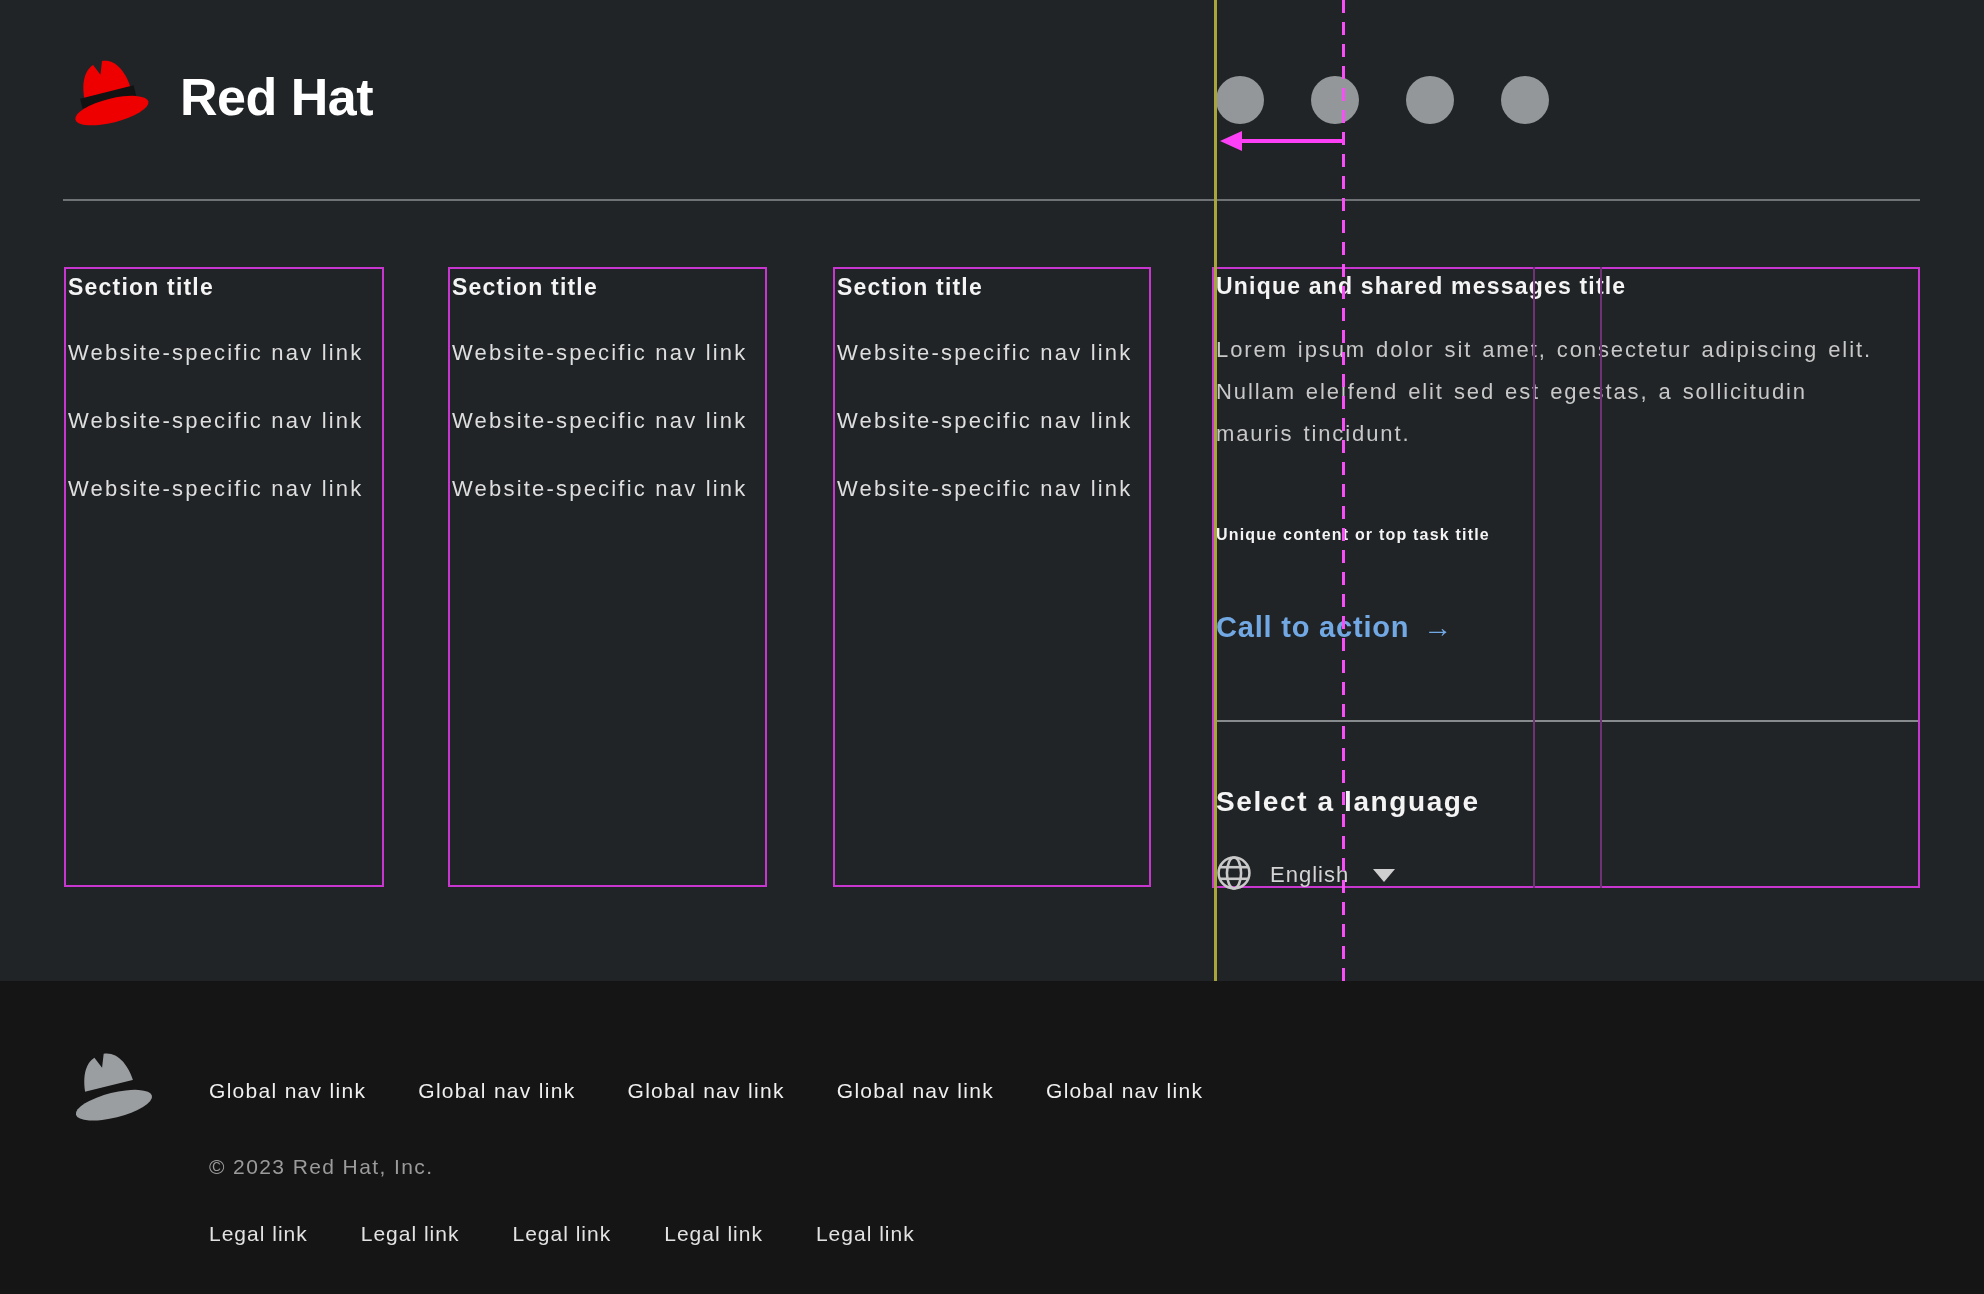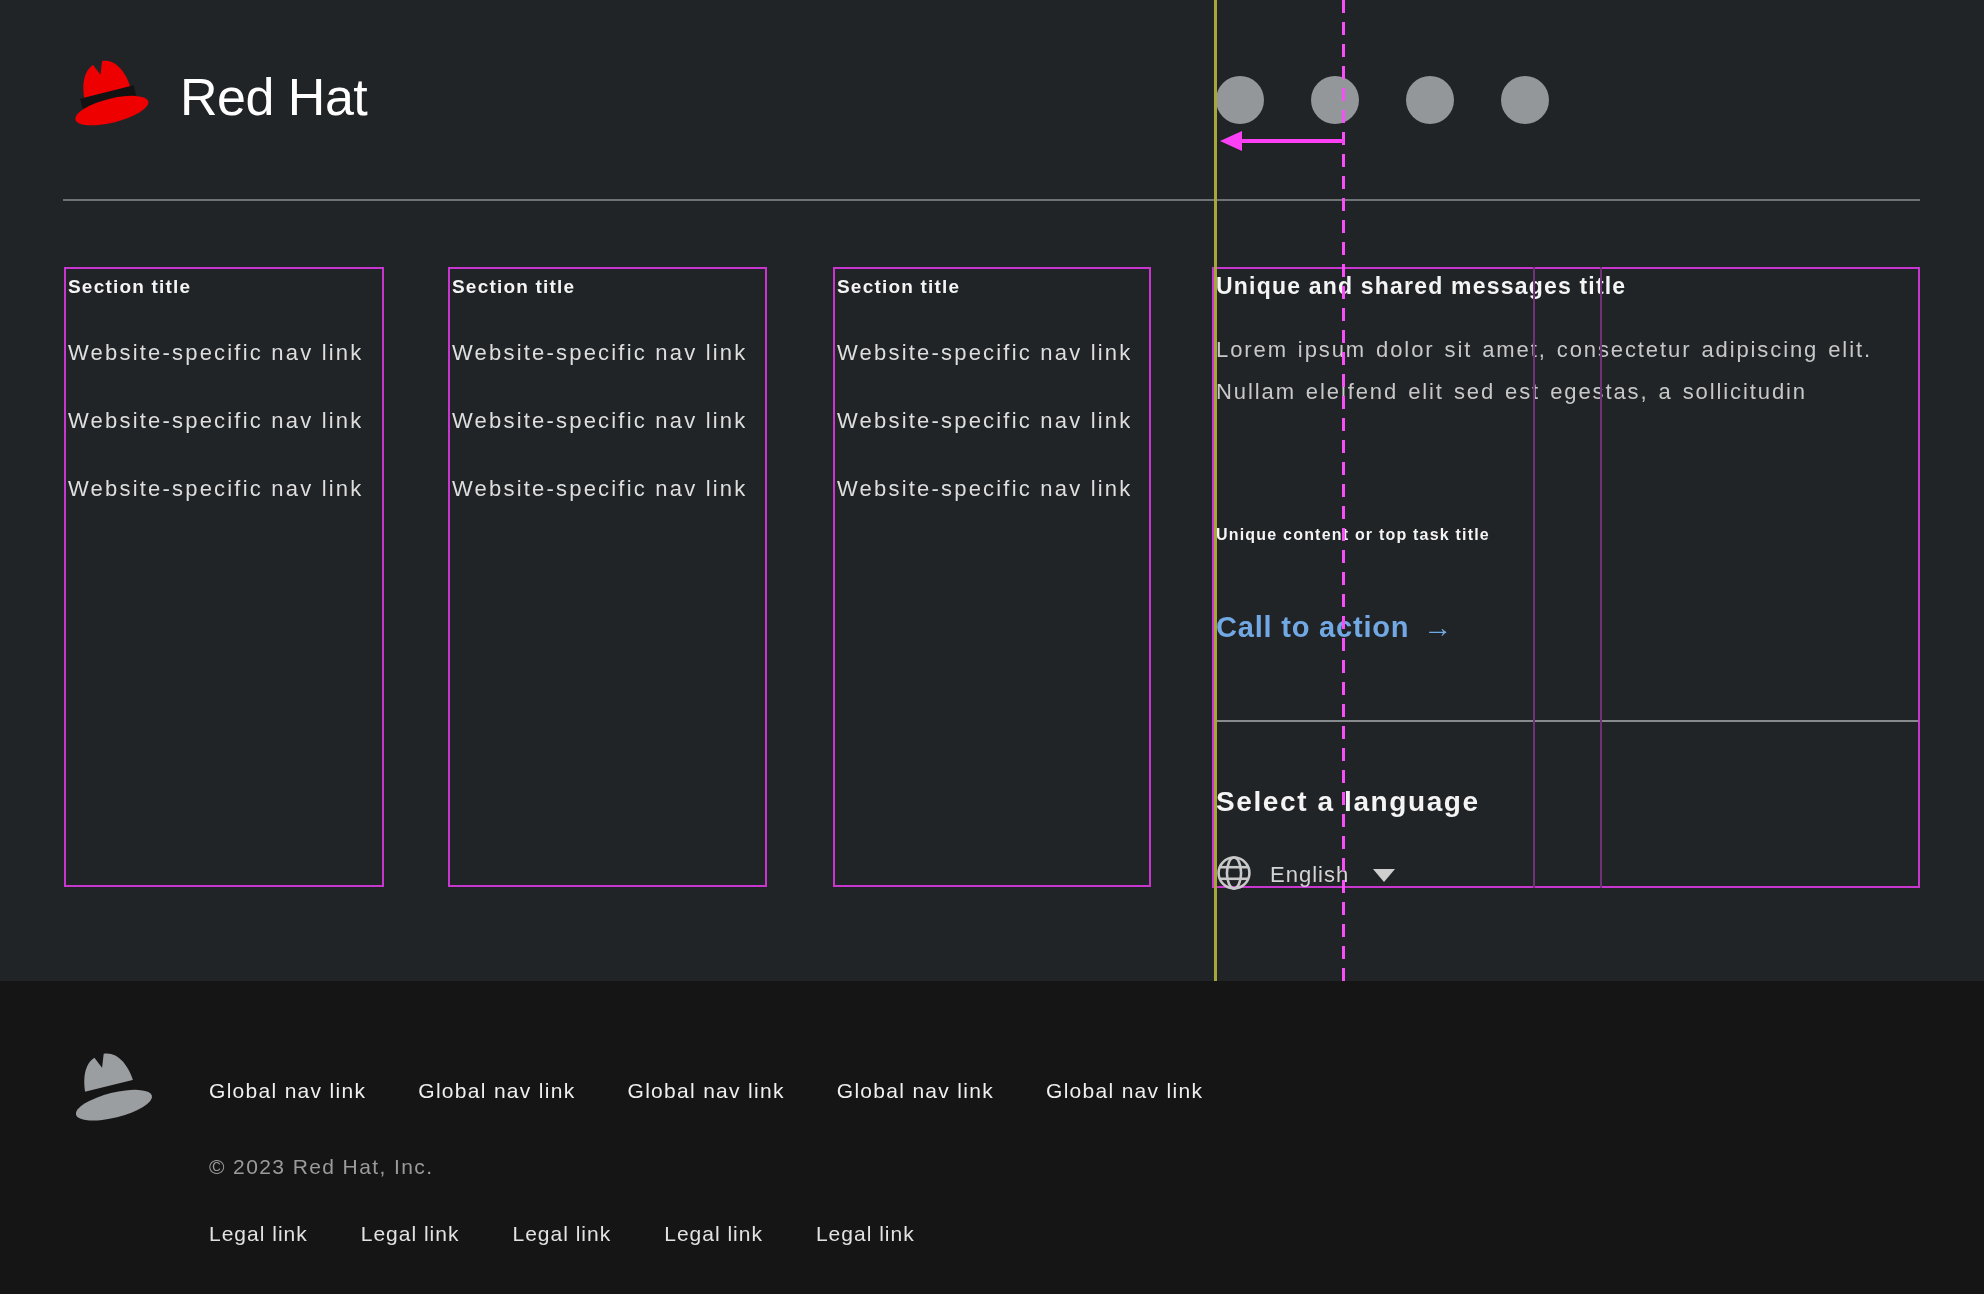--- a/index.html
+++ b/index.html
@@ -10,37 +10,37 @@
   }
   *{margin:0;padding:0;box-sizing:border-box;}
   html,body{background:#101010;}
   .page{
     position:relative; width:1984px; height:1294px; overflow:hidden;
     background:var(--background);
     font-family:"Liberation Sans","DejaVu Sans",sans-serif;
   }
   
   .brand{position:absolute; left:62px; top:54px; display:flex; align-items:center; gap:22px; z-index:2; text-decoration:none;}
-  .brand-word{font-size:52px; font-weight:normal; color:#ffffff; letter-spacing:-0.5px; line-height:1;}
+  .brand-word{font-size:52px; font-weight:bold; color:#ffffff; letter-spacing:-0.5px; line-height:1;}
   .header-divider{position:absolute; left:63px; width:1857px; top:199px; height:2px; background:var(--header-divider); z-index:1;}
   .circles{position:absolute; left:1216px; top:76px; display:flex; gap:47px; z-index:2;}
   .circle{width:48px; height:48px; border-radius:50%; background:var(--circle-gray);}
   
   .guide-olive{position:absolute; left:1214px; top:0; width:3px; height:981px; background:var(--guide-olive); z-index:6;}
   .guide-dashed{position:absolute; left:1342px; top:0; width:3px; height:981px; z-index:6;
     background:repeating-linear-gradient(to bottom, var(--guide-dashed) 0 13px, transparent 13px 22px);}
   .guide-arrow{position:absolute; left:1216px; top:127px; z-index:7;}
   .guide-purple-1,.guide-purple-2{position:absolute; top:267px; height:621px; width:2px; background:var(--guide-purple); z-index:5;}
   .guide-purple-1{left:1533px;} .guide-purple-2{left:1600px;}
   
   .nav-col{position:absolute; top:267px; height:620px; border:2px solid var(--box-border); padding:4px 6px 0 2px; z-index:3;}
   .col-1{left:64px;  width:320px;}
   .col-2{left:448px; width:319px;}
   .col-3{left:833px; width:318px;}
-  .section-title{font-size:19px; font-weight:bold; letter-spacing:1.2px; color:#f4f4f4; line-height:28px; margin-bottom:38px;}
+  .section-title{font-size:23px; font-weight:bold; letter-spacing:1.2px; color:#f4f4f4; line-height:28px; margin-bottom:38px;}
   .nav-link{display:block; font-size:22px; letter-spacing:2.2px; color:#dedede; line-height:28px; margin-bottom:40px; text-decoration:none; white-space:nowrap;}
   
   .msg-box{position:absolute; left:1212px; top:267px; width:708px; height:621px; border:2px solid var(--box-border); z-index:3;}
   .msg-box > *{position:absolute; left:2px;}
   .msg-title{top:3px; font-size:23px; font-weight:bold; letter-spacing:1.2px; color:#f4f4f4; line-height:28px; white-space:nowrap;}
   .msg-body{top:60px; font-size:22px; color:#c8c8c8; line-height:42px; letter-spacing:1.9px; word-spacing:2px;}
   .msg-body div{white-space:nowrap;}
   .content-title{top:252px; font-size:16px; font-weight:bold; letter-spacing:1.2px; color:#f4f4f4; line-height:28px; white-space:nowrap;}
   .cta{top:341px; font-size:29px; font-weight:bold; letter-spacing:0.8px; color:var(--cta-blue); line-height:34px; text-decoration:none; white-space:nowrap; display:flex; align-items:center; gap:14px;}
   .cta .arrow{font-weight:bold;}
@@ -113,20 +113,21 @@
     <a class="nav-link">Website-specific nav link</a>
     <a class="nav-link">Website-specific nav link</a>
     <a class="nav-link">Website-specific nav link</a>
   </div>
 
   <div class="msg-box">
     <div class="msg-title">Unique and shared messages title</div>
     <div class="msg-body">
       <div>Lorem ipsum dolor sit amet, consectetur adipiscing elit.</div>
       <div>Nullam eleifend elit sed est egestas, a sollicitudin</div>
+      <div>mauris tincidunt.</div>
     </div>
     <div class="content-title">Unique content or top task title</div>
     <a class="cta">
       <span>Call to action</span>
       <span class="arrow">→</span>
     </a>
     <div class="msg-divider"></div>
     <div class="lang-title">Select a language</div>
     <div class="lang-row">
       <span>

